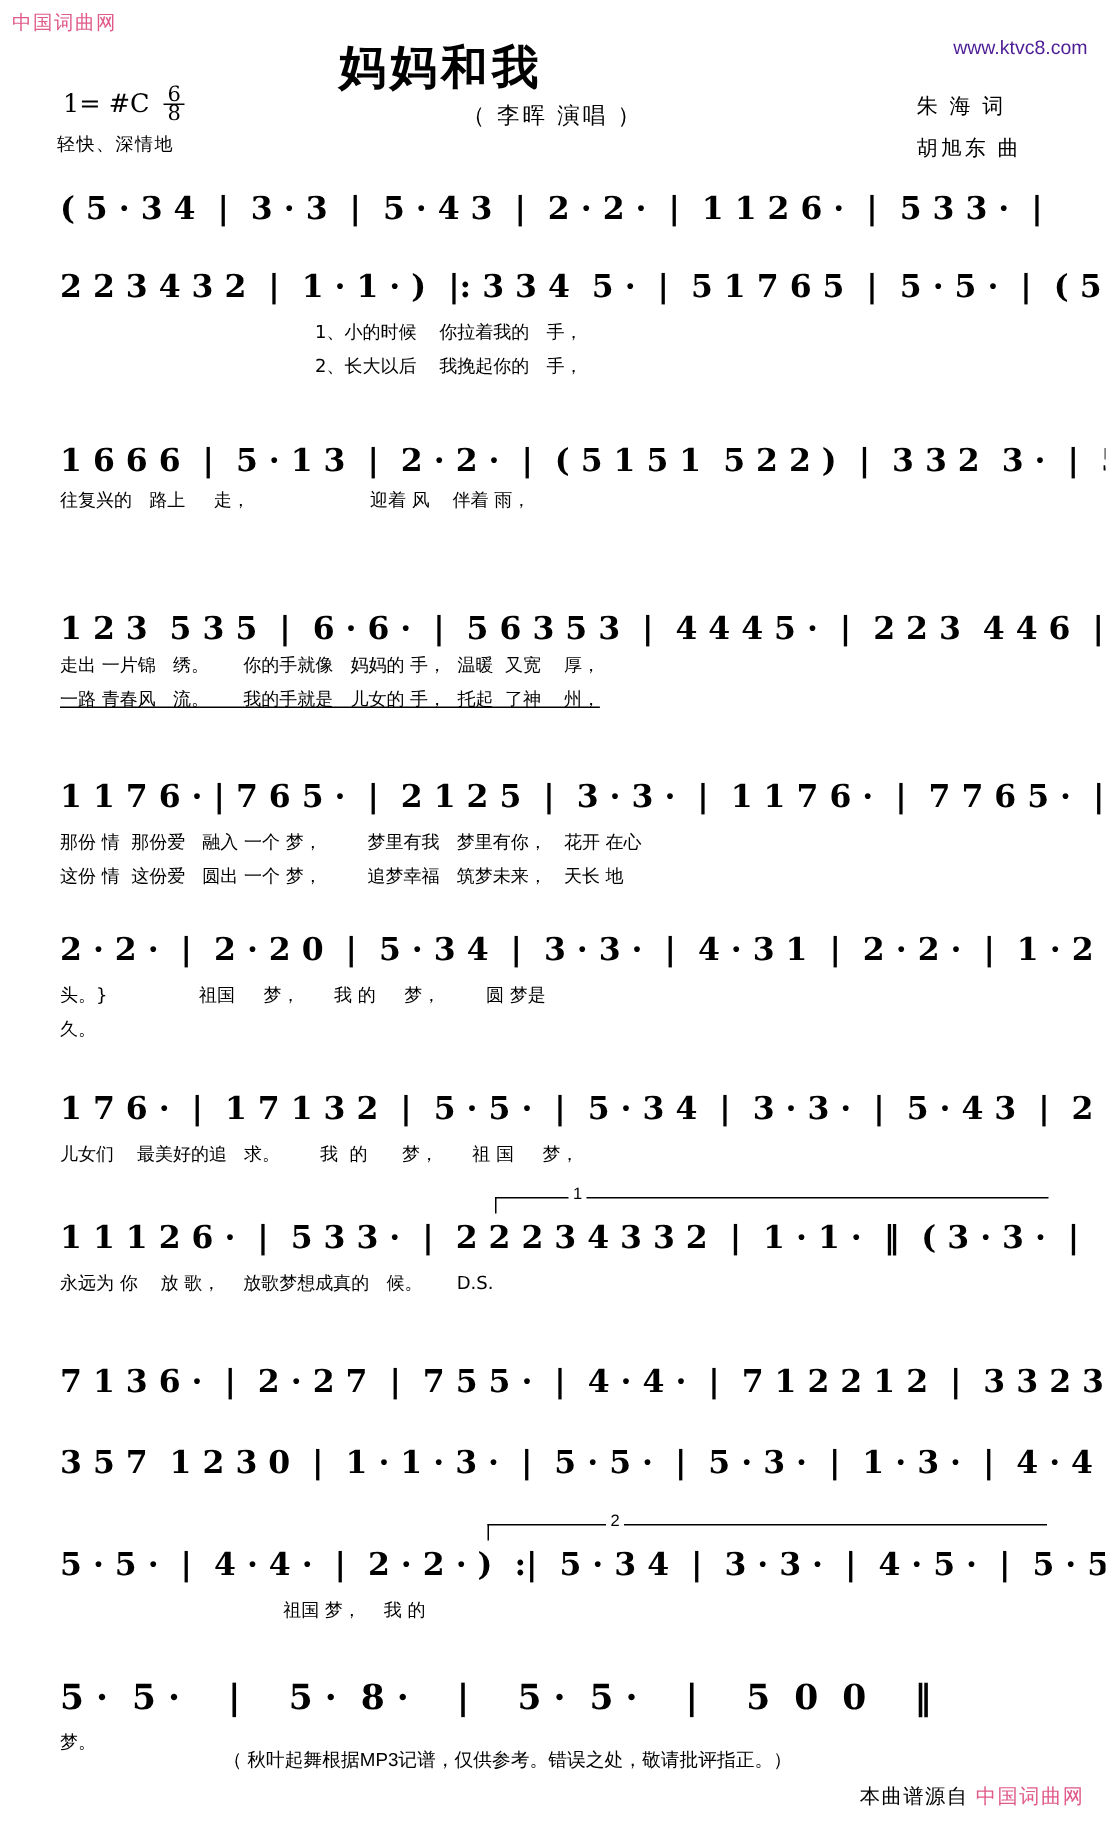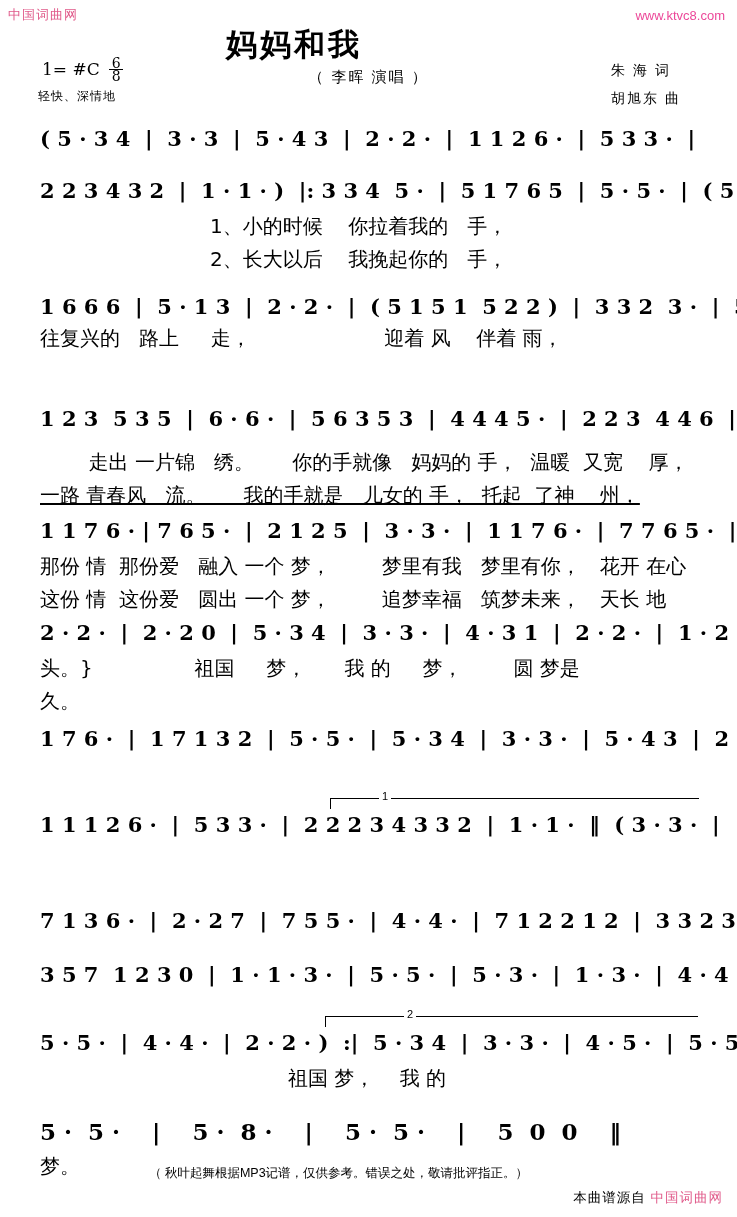--- a/index.html
+++ b/index.html
@@ -10,22 +10,22 @@
     color:#000;
     position:relative;
     overflow:hidden;
   }
   .wm-left{
     position:absolute;left:8px;top:6px;
     font-size:13px;color:#e05a8a;
     letter-spacing:1px;
   }
   .wm-right{
-    position:absolute;right:12px;top:8px;
-    font-size:13px;color:#ec4899;
+    position:absolute;right:12px;top:24px;
+    font-size:13px;color:#4c1d95;
     font-family:"Liberation Sans", sans-serif;
   }
   .title{
     position:absolute;top:24px;left:0;width:588px;
     text-align:center;
     font-size:31px;font-weight:bold;
     letter-spacing:3px;
     font-family:"DejaVu Sans","Liberation Sans",sans-serif;
   }
   .singer{
@@ -58,21 +58,21 @@
   .sys{position:absolute;left:0;width:737px;}
   .notes{
     font-family:"DejaVu Serif","Liberation Serif",serif;
     font-size:21px;
     font-weight:bold;
     white-space:pre;
     letter-spacing:0px;
   }
   .lyr{
     font-family:"DejaVu Sans","Liberation Sans",sans-serif;
-    font-size:20px;
+    font-size:12px;
     white-space:pre;
     letter-spacing:0px;
   }
 
   .footnote{
     position:absolute;left:0;width:677px;text-align:center;
     font-size:12.5px;letter-spacing:0px;
   }
   .src{
     position:absolute;right:14px;bottom:10px;
@@ -114,45 +114,47 @@
   <div class="lyr" style="padding-left:210px;margin-top:6px;">2、长大以后    我挽起你的   手，</div>
 </div>
 
 <div class="sys" style="top:294px;">
   <div class="notes" style="padding-left:40px;">1 6 6 6  |  5 · 1 3  |  2 · 2 ·  |  ( 5 1 5 1  5 2 2 )  |  3 3 2  3 ·  |  5 5 3 5 ·  |</div>
   <div class="lyr" style="padding-left:40px;margin-top:6px;">往复兴的   路上     走，                     迎着 风    伴着 雨，</div>
 </div>
 
 <div class="sys" style="top:406px;">
   <div class="notes" style="padding-left:40px;">1 2 3  5 3 5  |  6 · 6 ·  |  5 6 3 5 3  |  4 4 4 5 ·  |  2 2 3  4 4 6  |  5 · 5 ·  |</div>
-  <div class="lyr" style="padding-left:40px;margin-top:18px;text-align:center;">走出 一片锦   绣。      你的手就像   妈妈的 手，  温暖  又宽    厚，</div>
+  <div class="lyr" style="padding-left:40px;margin-top:4px;">走出 一片锦   绣。      你的手就像   妈妈的 手，  温暖  又宽    厚，</div>
   <div class="lyr" style="padding-left:40px;margin-top:6px;text-decoration:underline;">一路 青春风   流。      我的手就是   儿女的 手，  托起  了神    州，</div>
 </div>
 
 <div class="sys" style="top:518px;">
   <div class="notes" style="padding-left:40px;">1 1 7 6 · | 7 6 5 ·  |  2 1 2 5  |  3 · 3 ·  |  1 1 7 6 ·  |  7 7 6 5 ·  |  6 6 1 2  |</div>
   <div class="lyr" style="padding-left:40px;margin-top:10px;">那份 情  那份爱   融入 一个 梦，        梦里有我   梦里有你，   花开 在心</div>
   <div class="lyr" style="padding-left:40px;margin-top:6px;">这份 情  这份爱   圆出 一个 梦，        追梦幸福   筑梦未来，   天长 地</div>
 </div>
 
 <div class="sys" style="top:620px;">
   <div class="notes" style="padding-left:40px;">2 · 2 ·  |  2 · 2 0  |  5 · 3 4  |  3 · 3 ·  |  4 · 3 1  |  2 · 2 ·  |  1 · 2 1  |</div>
   <div class="lyr" style="padding-left:40px;margin-top:10px;">头。}                祖国     梦，      我 的     梦，        圆 梦是</div>
   <div class="lyr" style="padding-left:40px;margin-top:6px;">久。</div>
 </div>
 
 <div class="sys" style="top:726px;">
   <div class="notes" style="padding-left:40px;">1 7 6 ·  |  1 7 1 3 2  |  5 · 5 ·  |  5 · 3 4  |  3 · 3 ·  |  5 · 4 3  |  2 · 2 ·  |</div>
+  <div class="lyr" style="padding-left:40px;margin-top:10px;">儿女们    最美好的追   求。       我  的      梦，      祖 国     梦，</div>
 </div>
 
 <div class="sys" style="top:812px;">
   <div style="position:absolute;left:330px;top:-14px;width:368px;height:10px;border-top:1.5px solid #000;border-left:1.5px solid #000;">
     <span style="position:absolute;left:48px;top:-9px;background:#fff;font-size:11px;padding:0 3px;">1</span>
   </div>
   <div class="notes" style="padding-left:40px;">1 1 1 2 6 ·  |  5 3 3 ·  |  2 2 2 3 4 3 3 2  |  1 · 1 ·  ‖  ( 3 · 3 ·  |</div>
+  <div class="lyr" style="padding-left:40px;margin-top:10px;">永远为 你    放 歌，    放歌梦想成真的   候。      D.S.</div>
 </div>
 
 <div class="sys" style="top:908px;">
   <div class="notes" style="padding-left:40px;">7 1 3 6 ·  |  2 · 2 7  |  7 5 5 ·  |  4 · 4 ·  |  7 1 2 2 1 2  |  3 3 2 3 3 2  |</div>
 </div>
 
 <div class="sys" style="top:962px;">
   <div class="notes" style="padding-left:40px;">3 5 7  1 2 3 0  |  1 · 1 · 3 ·  |  5 · 5 ·  |  5 · 3 ·  |  1 · 3 ·  |  4 · 4 3 4  |</div>
 </div>
 

